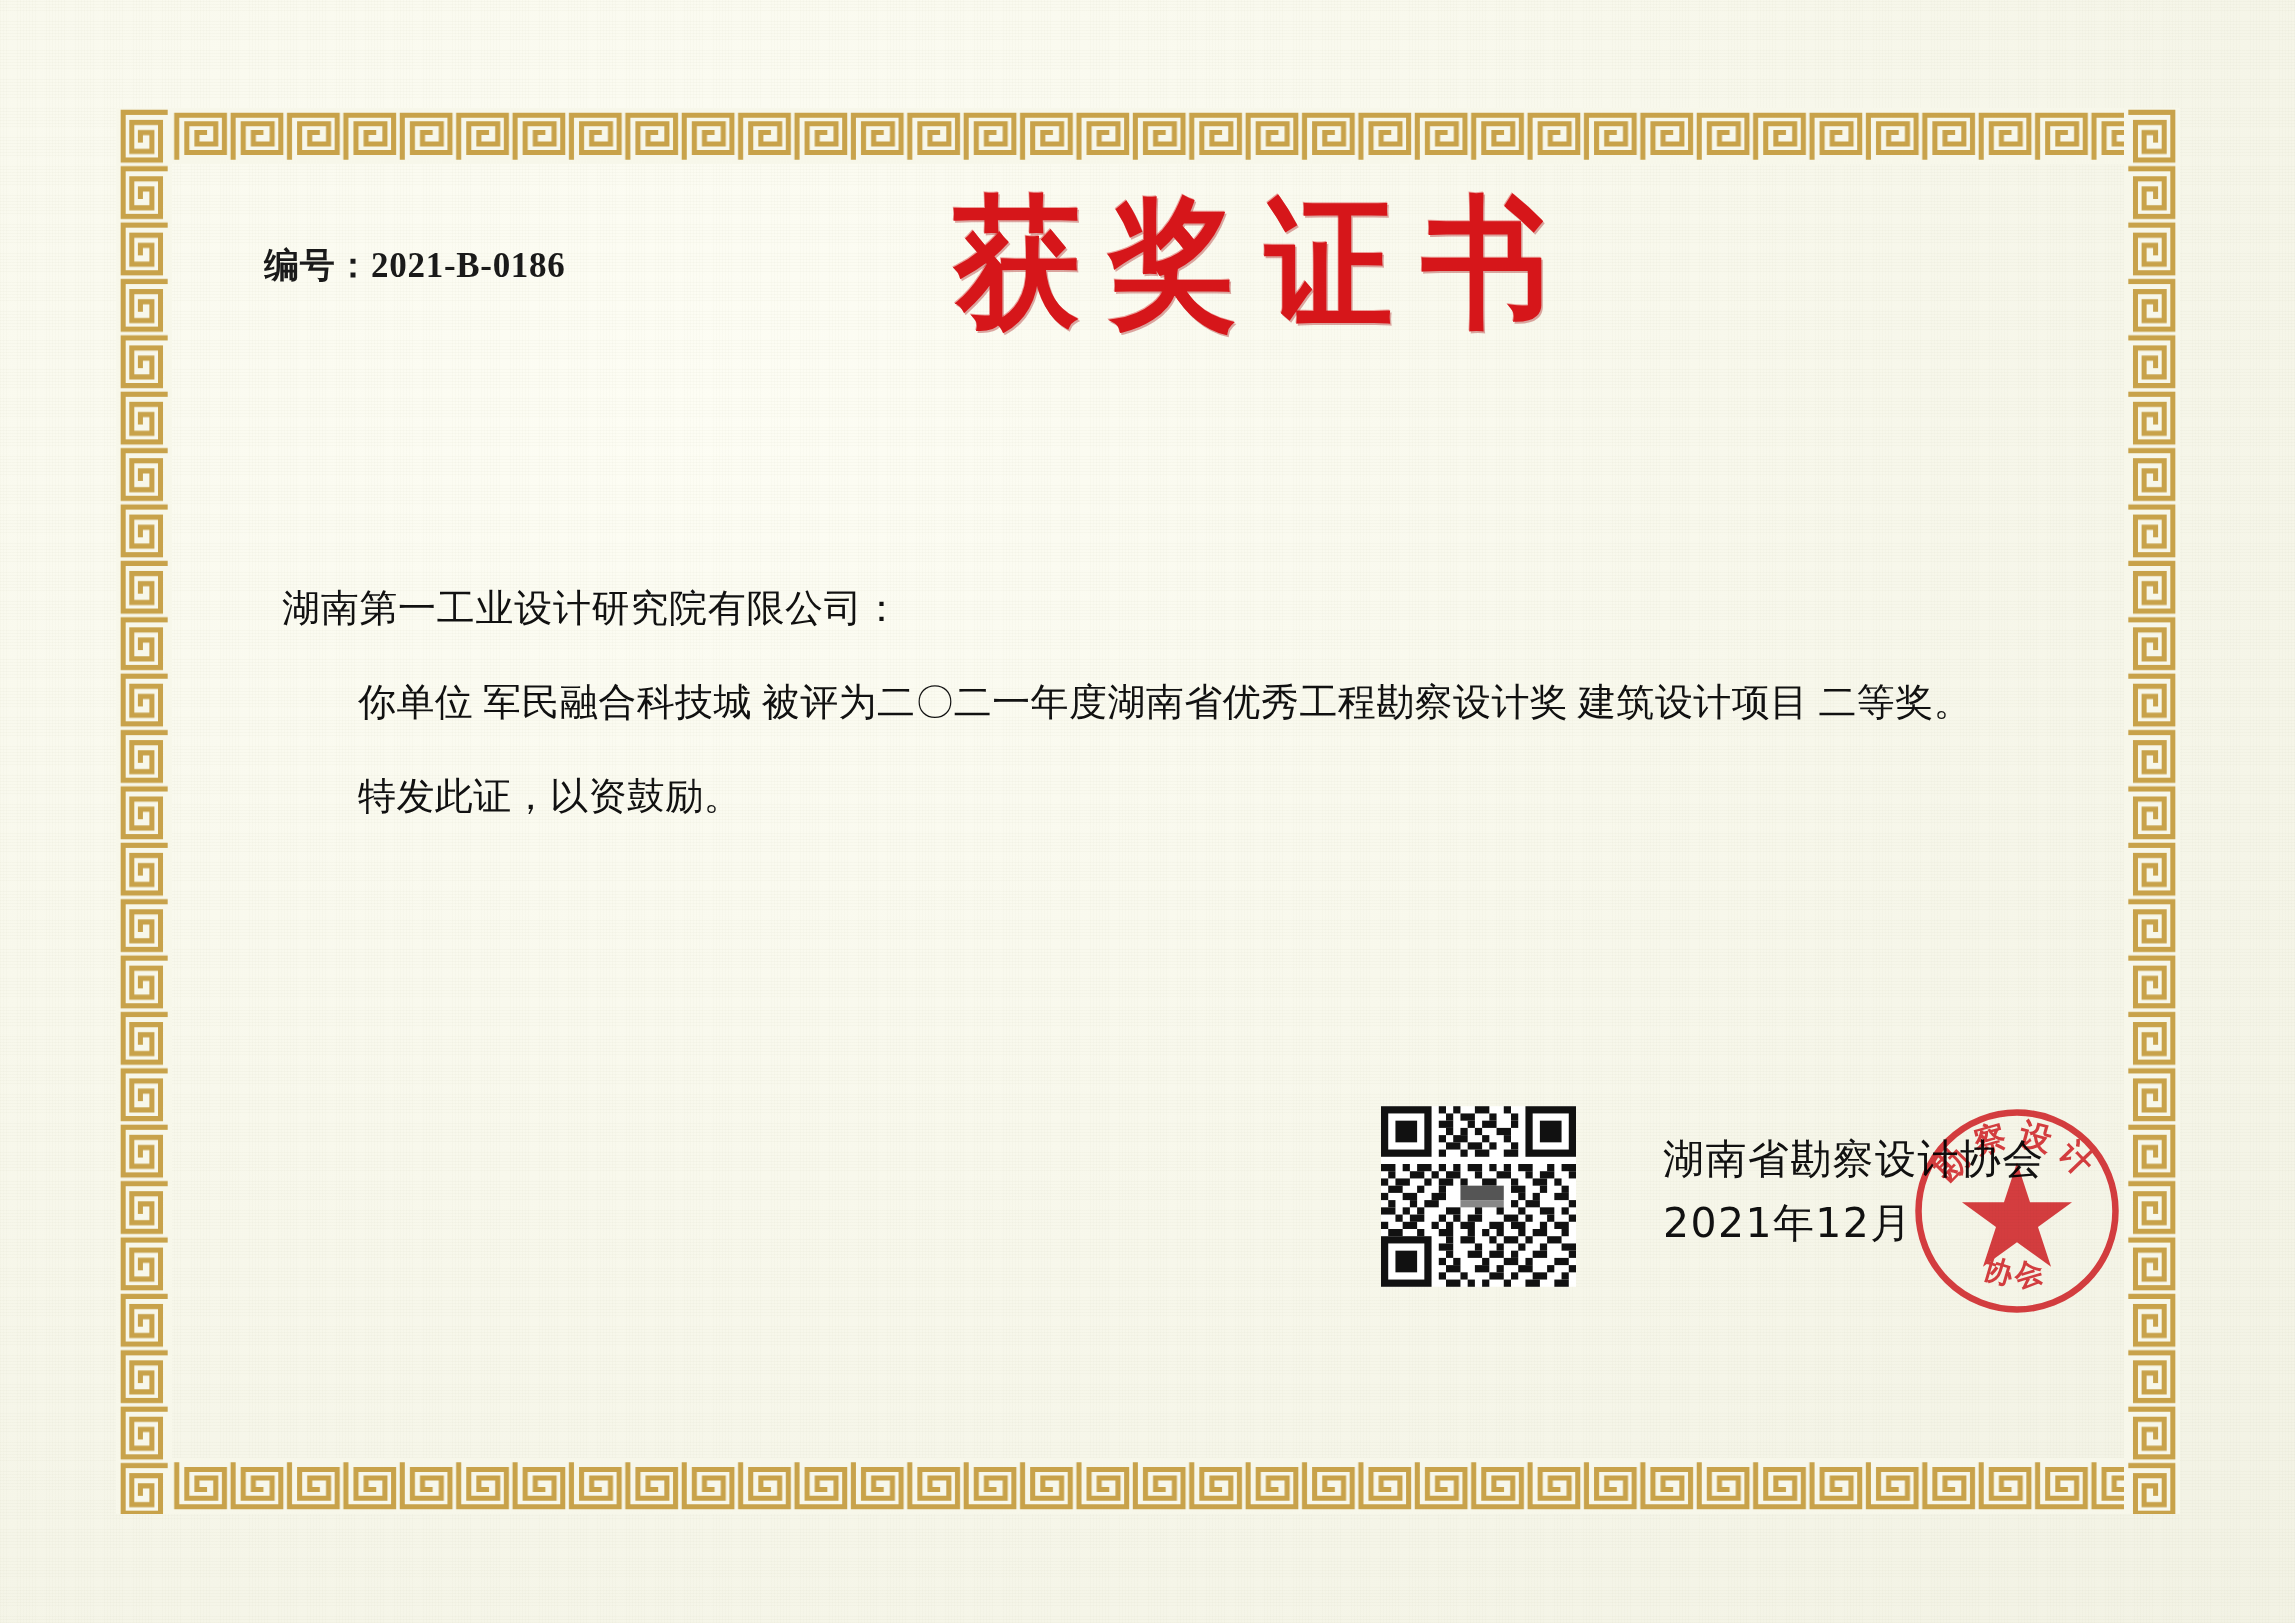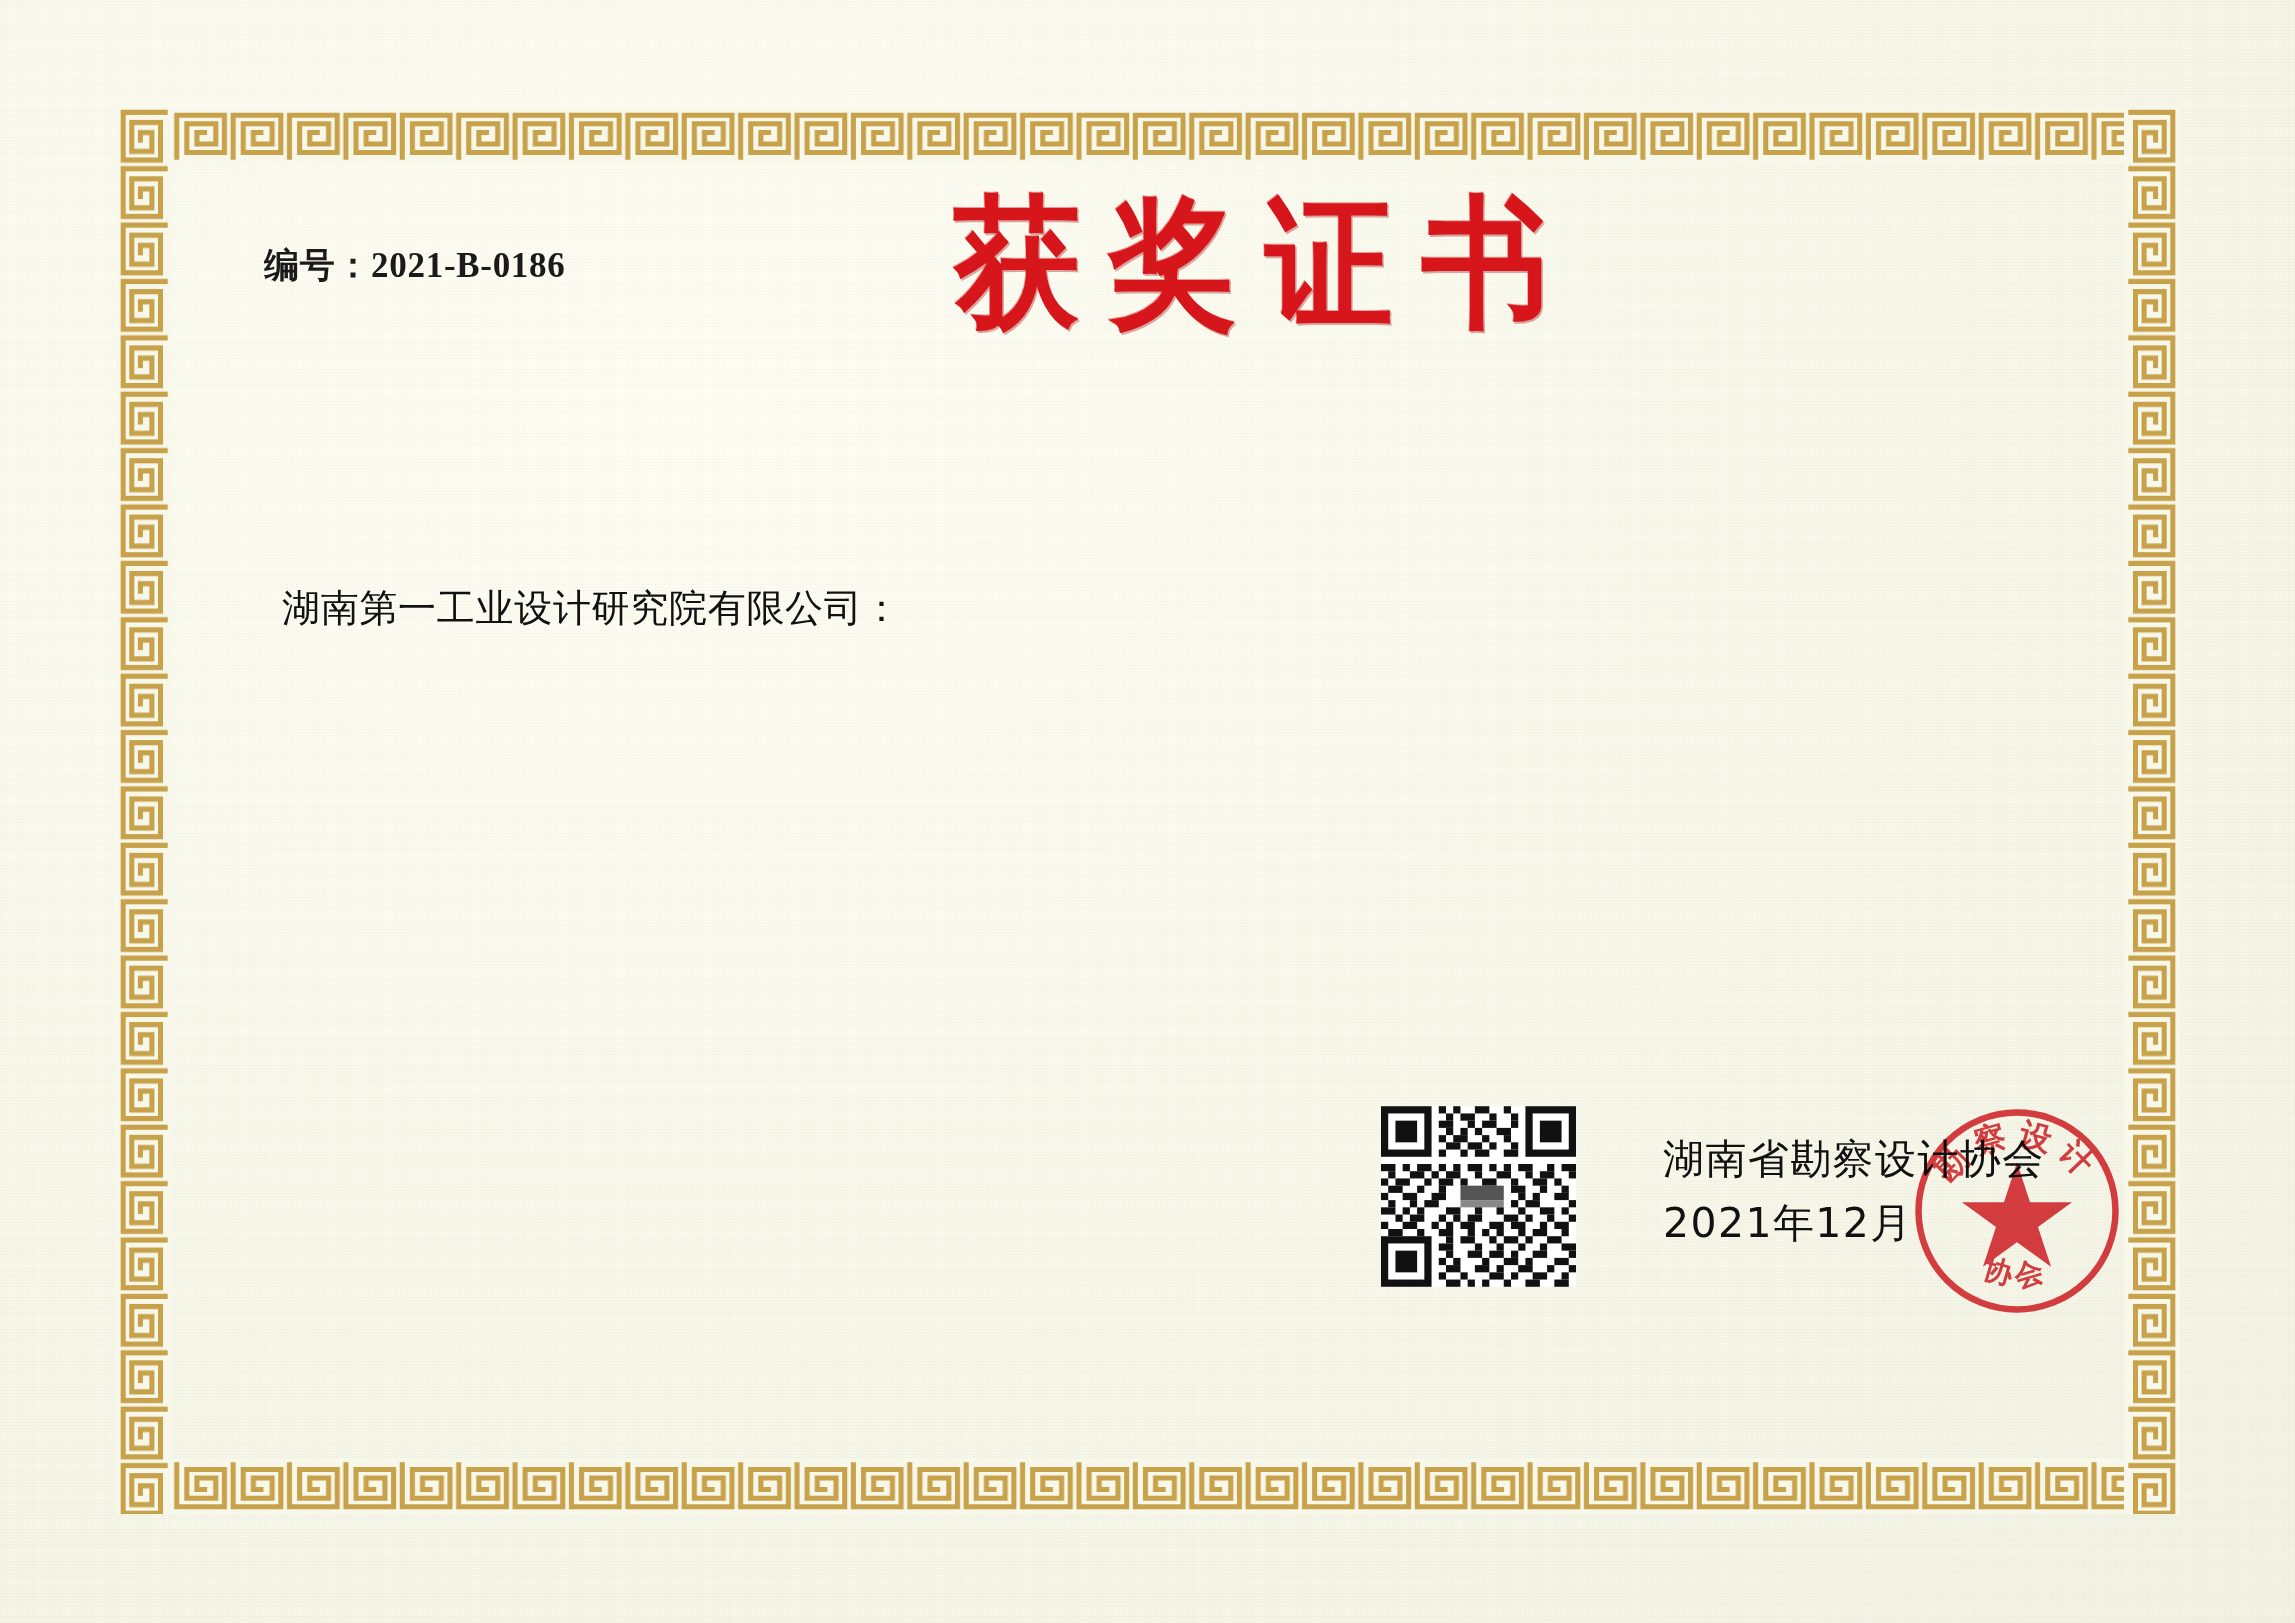--- a/index.html
+++ b/index.html
@@ -223,20 +223,22 @@
   </div>
 
   <div class="content">
 
     <div class="serial"><span>编号：</span><span>2021-B-0186</span></div>
 
     <div class="main-title">获奖证书</div>
 
     <div class="body-block">
       <p class="addressee">湖南第一工业设计研究院有限公司：</p>
+      <p class="para">你单位 军民融合科技城 被评为二〇二一年度湖南省优秀工程勘察设计奖 建筑设计项目 二等奖。</p>
+      <p class="para">特发此证，以资鼓励。</p>
     </div>
 
     <div class="qr">
       <svg width="195" height="181" viewBox="0 0 27 25">
         <rect width="27" height="25" fill="#ffffff"></rect>
         <g fill="#111111">
 
           <rect x="0" y="0" width="7" height="7"></rect>
             <rect x="1" y="1" width="5" height="5" fill="#fff"></rect>
             <rect x="2" y="2" width="3" height="3"></rect>

